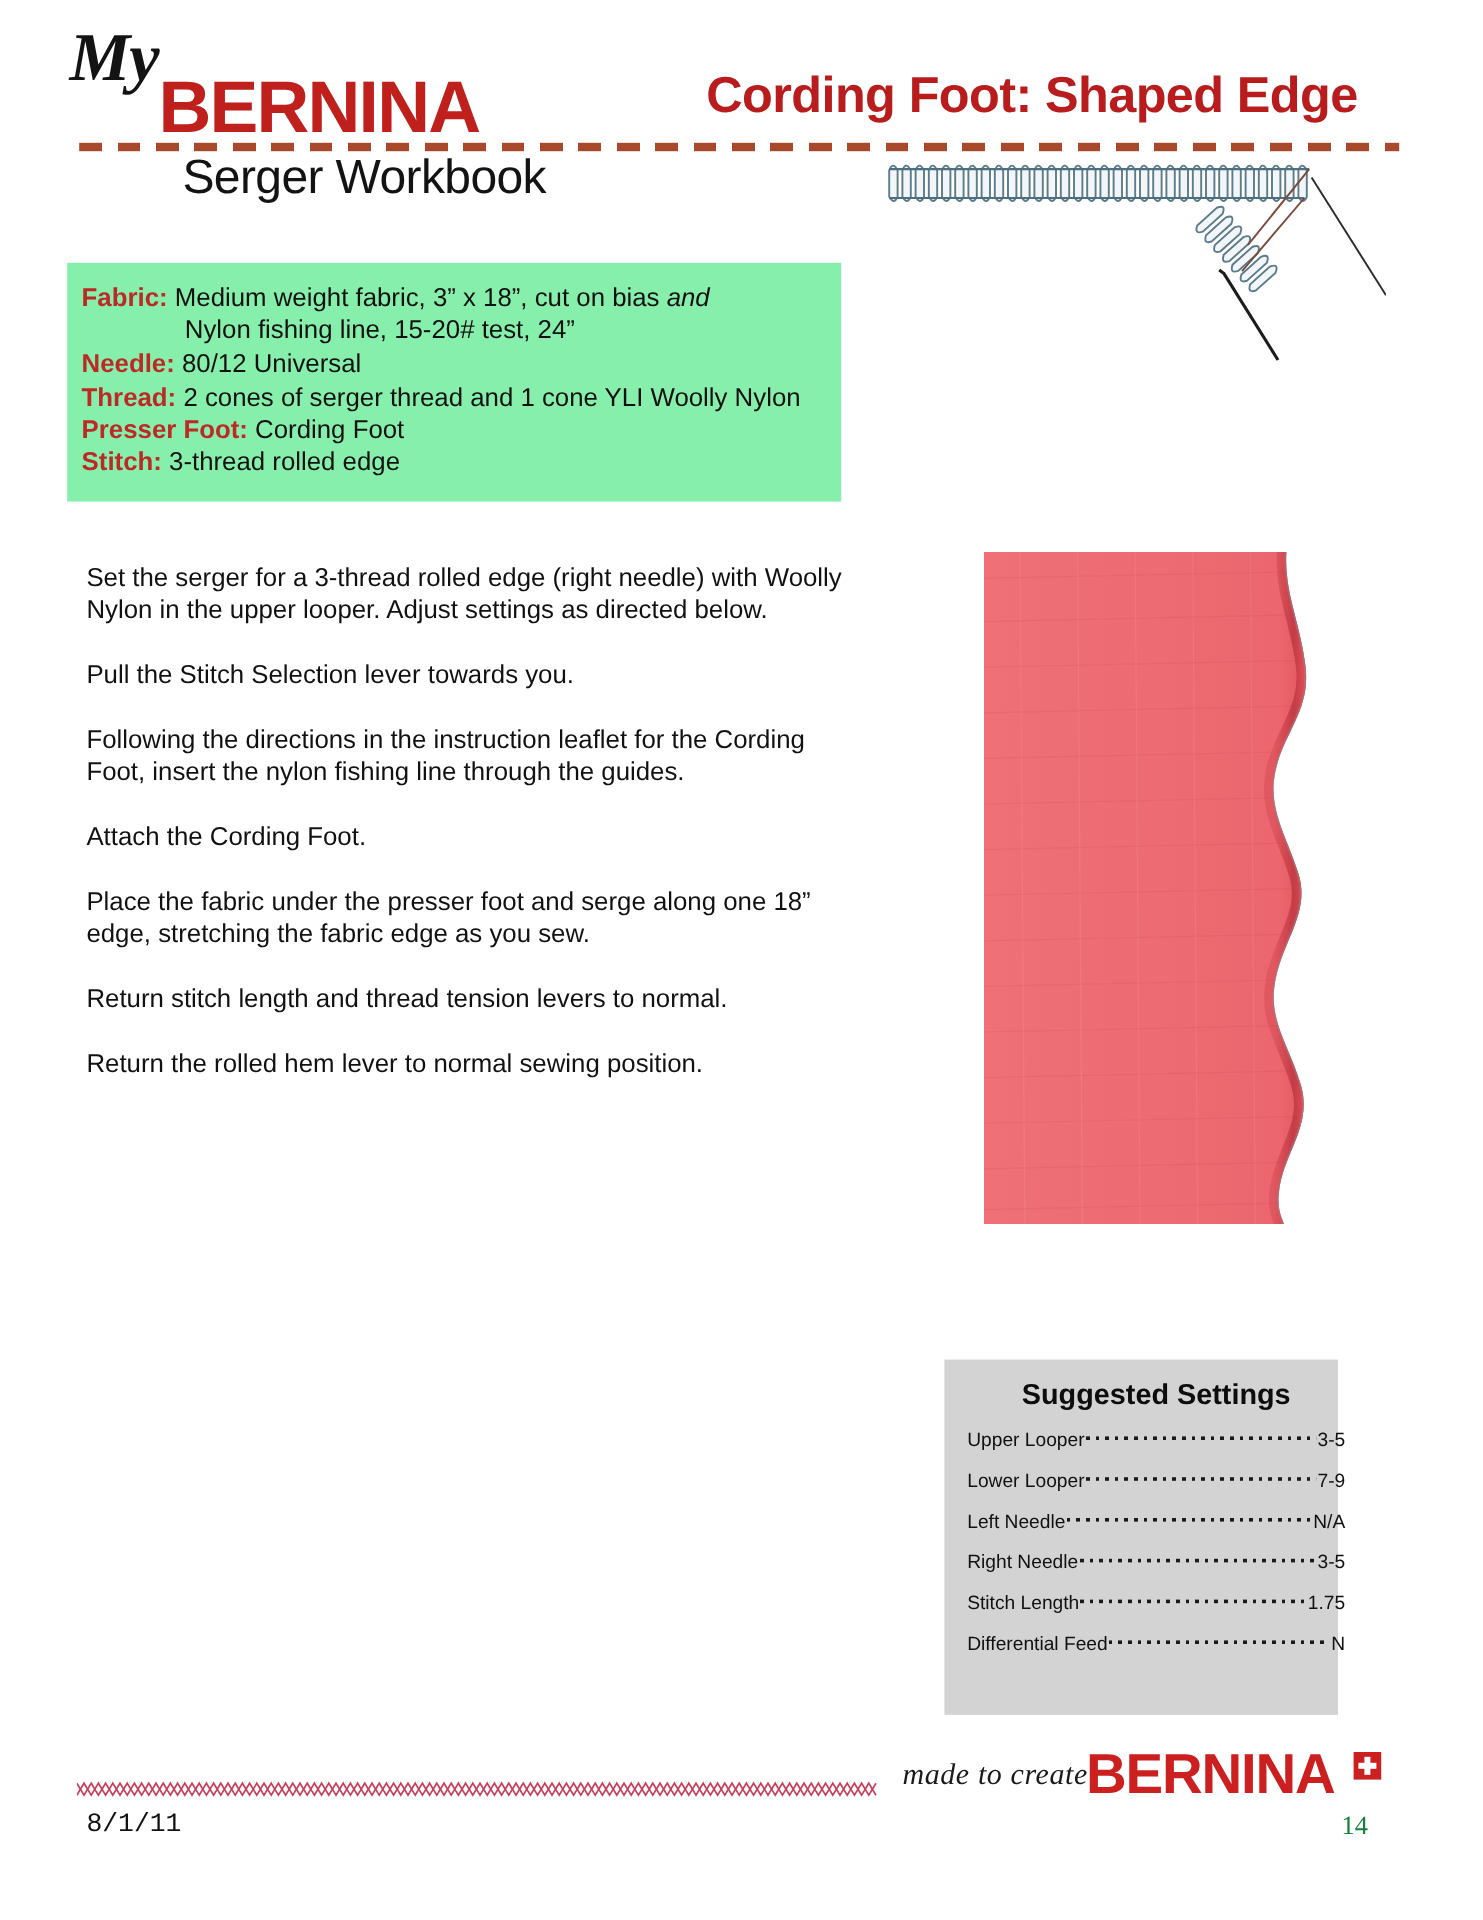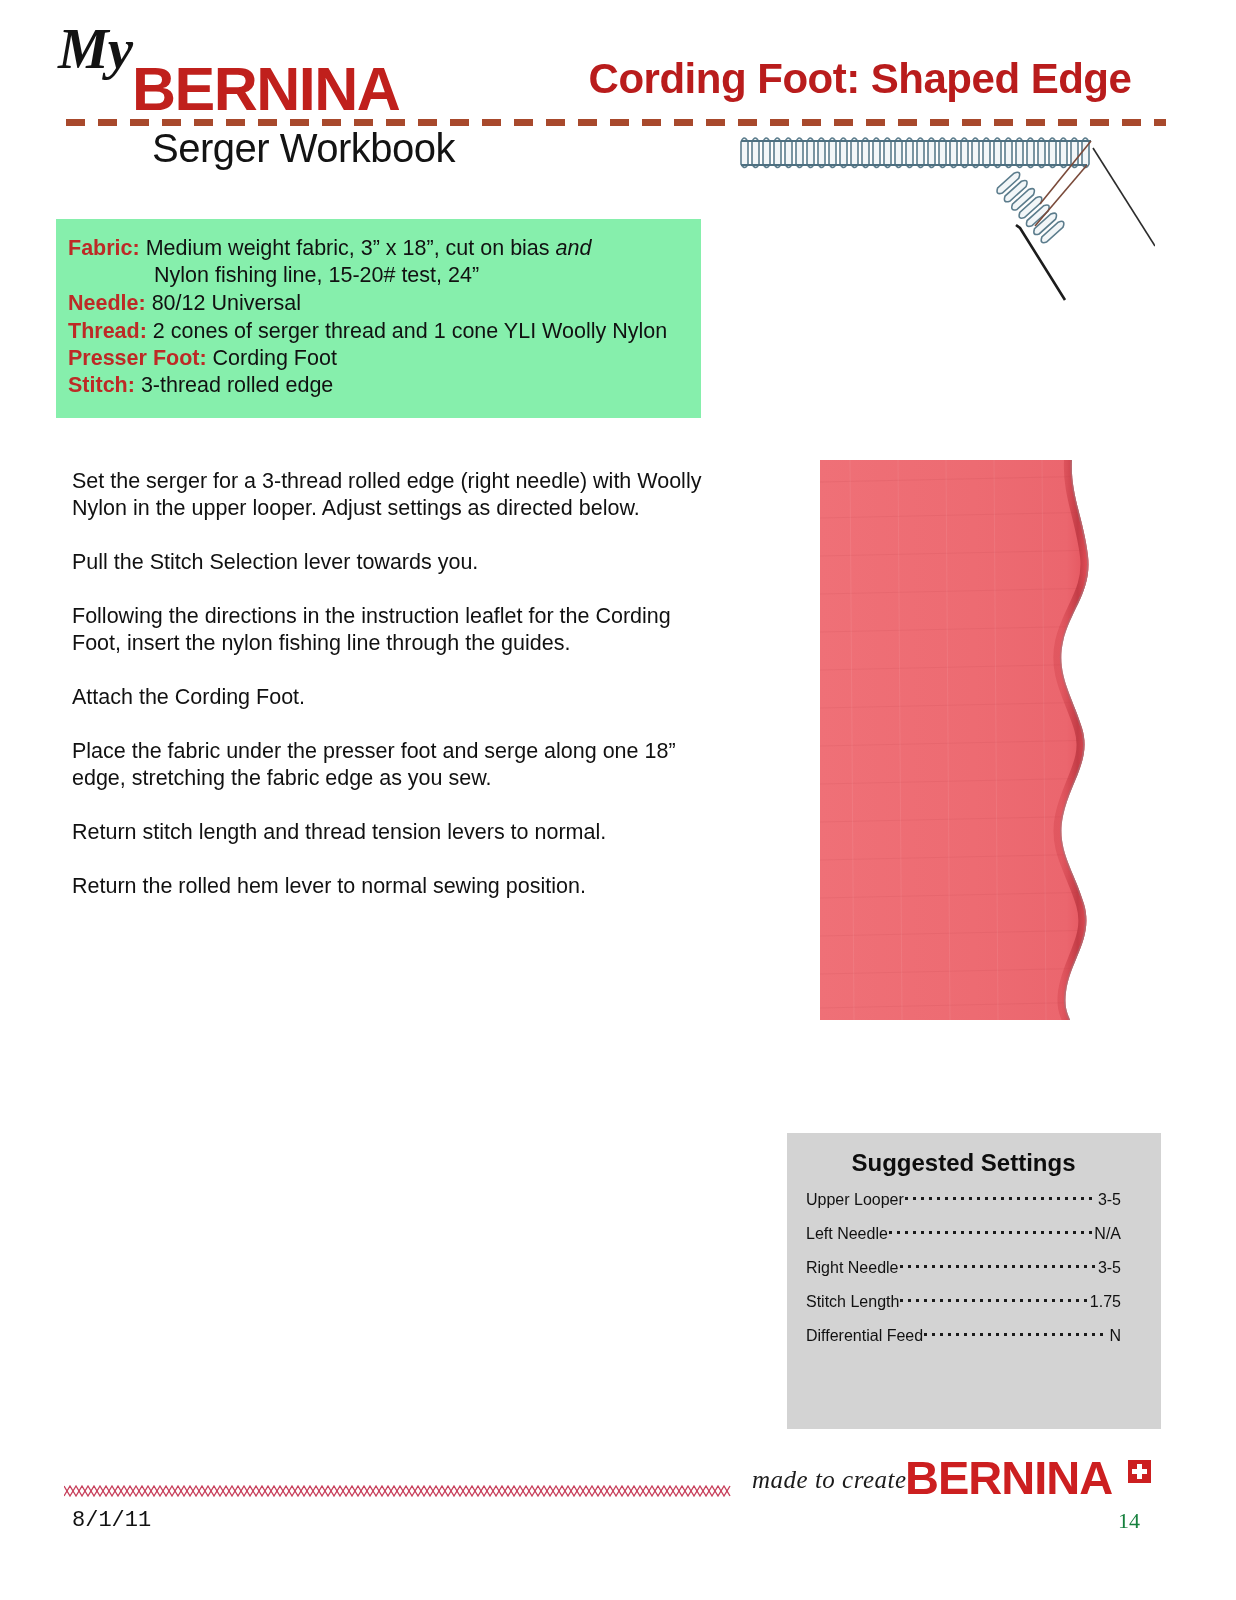--- a/index.html
+++ b/index.html
@@ -139,21 +139,21 @@
     position: absolute;
     left: 820px; top: 460px;
     width: 280px;
     height: 560px;
   }
 
   
   #settings-box {
     position: absolute;
     left: 787px; top: 1133px;
-    width: 374px;
+    width: 328px;
     height: 296px;
     background: #d3d3d3;
   }
   #settings-title {
     position: absolute;
     left: 0; top: 16px;
     width: 353px;
     text-align: center;
     font-size: 24px;
     font-weight: bold;
@@ -445,20 +445,25 @@
 <div id="settings-box">
   <div id="settings-title">Suggested Settings</div>
   <div id="settings-rows">
 
     <div class="set-row">
       <span class="set-name">Upper Looper</span>
       <span class="set-leader"></span>
       <span class="set-value">3-5</span>
     </div>
 
+    <div class="set-row">
+      <span class="set-name">Lower Looper</span>
+      <span class="set-leader"></span>
+      <span class="set-value">7-9</span>
+    </div>
 
     <div class="set-row">
       <span class="set-name">Left Needle</span>
       <span class="set-leader"></span>
       <span class="set-value">N/A</span>
     </div>
 
     <div class="set-row">
       <span class="set-name">Right Needle</span>
       <span class="set-leader"></span>

